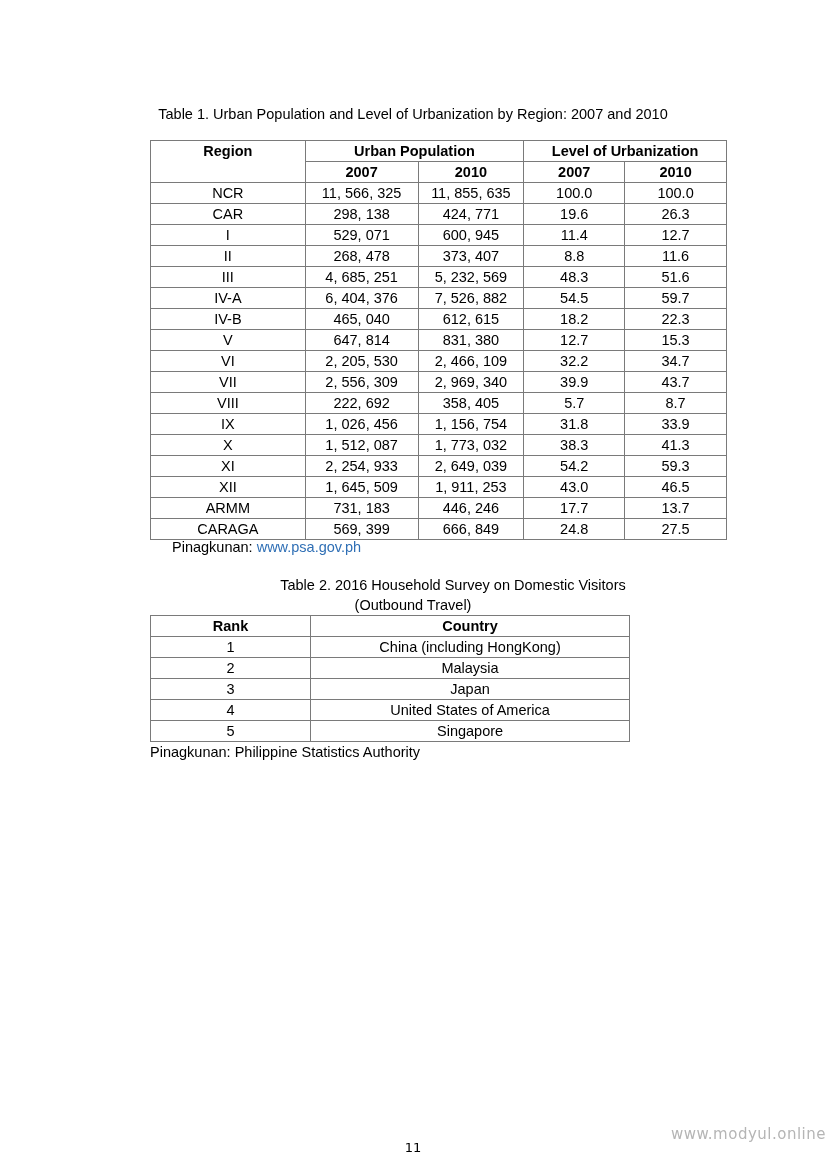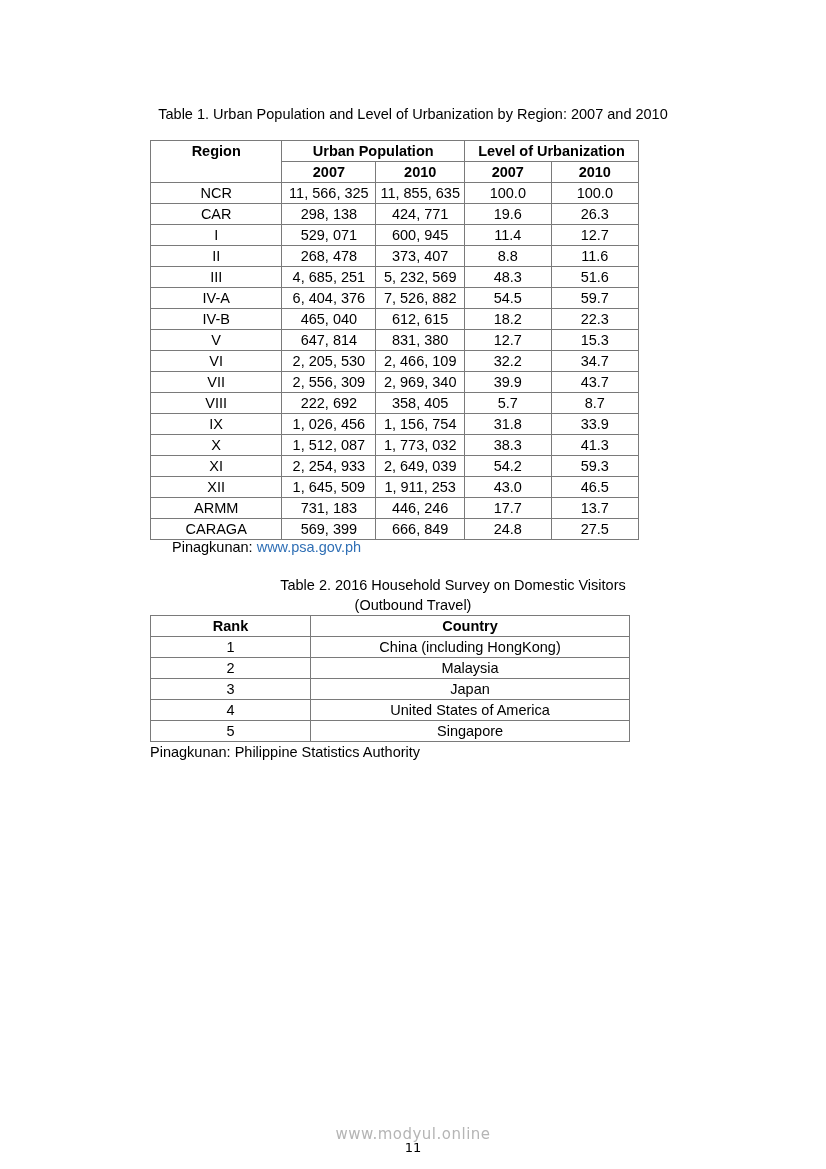--- a/index.html
+++ b/index.html
@@ -2,29 +2,29 @@
 <html><head>
 <meta charset="utf-8">
 <style>
   html, body { margin: 0; padding: 0; background: #ffffff; }
   body { width: 826px; height: 1169px; position: relative; overflow: hidden;
          font-family: "Liberation Sans", sans-serif; color: #000; }
   .caption { position: absolute; left: 0; width: 100%; text-align: center; font-size: 14.5px; }
   table { border-collapse: collapse; position: absolute; font-size: 14.5px; }
   td, th { border: 1px solid #7a7a7a; text-align: center; padding: 0; height: 20px; line-height: 20px; }
   th { font-weight: bold; }
-  #t1 { left: 150px; top: 140px; width: 489px; }
+  #t1 { left: 150px; top: 140px; width: 577px; }
   #t1 col.c0 { width: 155px; } #t1 col.c1 { width: 113px; } #t1 col.c2 { width: 106px; }
   #t1 col.c3 { width: 101px; } #t1 col.c4 { width: 102px; }
   #t2 { left: 150px; top: 615px; width: 480px; }
   #t2 col.c0 { width: 193px; } #t2 col.c1 { width: 384px; }
   .source { position: absolute; left: 150px; font-size: 14.5px; }
   .link { color: #2f6fb5; }
   .pagenum { position: absolute; top: 1140px; left: 0; width: 100%; text-align: center; font-size: 13px; font-family: "DejaVu Sans", sans-serif; }
-  .watermark { position: absolute; top: 1125px; left: 0; width: 100%; text-align: center; font-size: 15px; color: #b5b5b5; letter-spacing: 0.5px; font-family: "DejaVu Sans", sans-serif; }
+  .watermark { position: absolute; top: 1125px; left: 0; width: 100%; text-align: right; font-size: 15px; color: #b5b5b5; letter-spacing: 0.5px; font-family: "DejaVu Sans", sans-serif; }
 </style>
 </head>
 <body>
 
 <div class="caption" style="top:99px;margin-top:7px;">Table 1. Urban Population and Level of Urbanization by Region: 2007 and 2010</div>
 
 <table id="t1">
   <colgroup>
       <col class="c0">
       <col class="c1">

